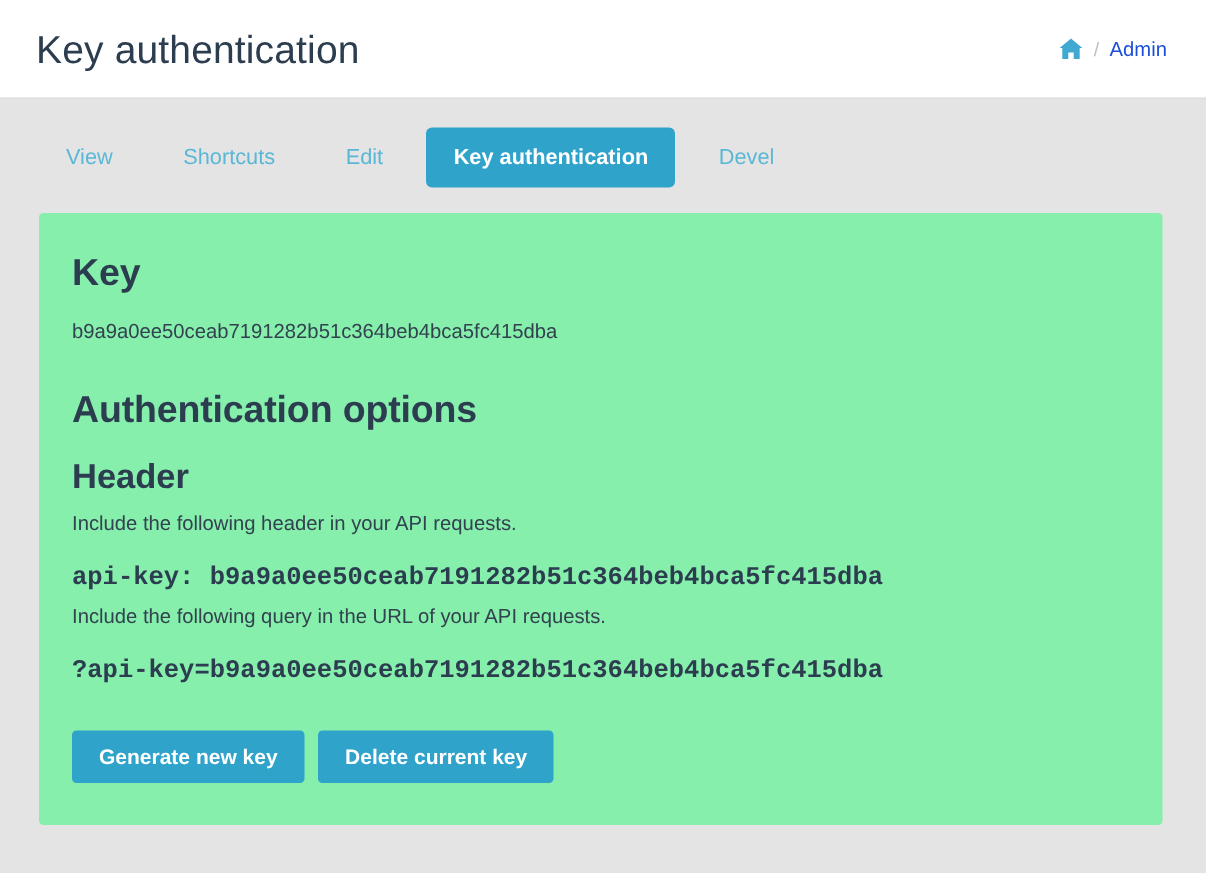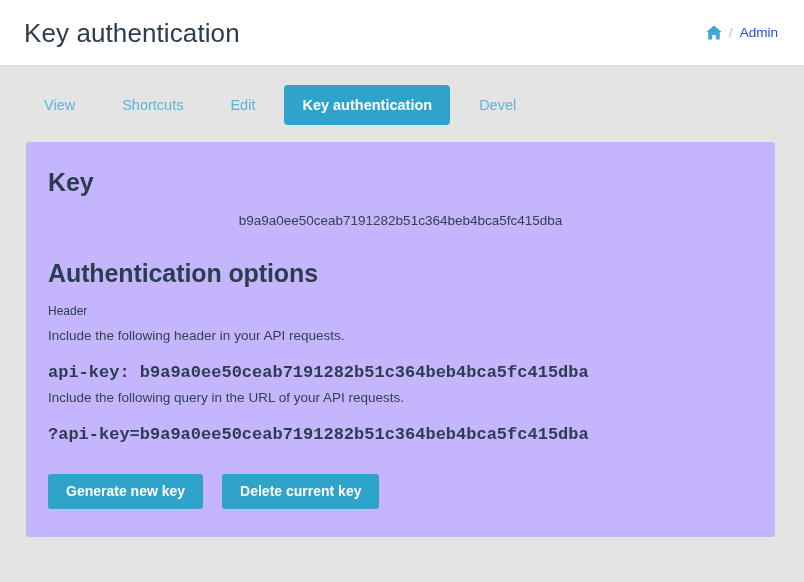--- a/index.html
+++ b/index.html
@@ -85,48 +85,47 @@
     background: #2fa3ca;
     color: #ffffff;
     font-weight: bold;
     padding: 10px 18px;
     font-size: 14.5px;
   }
 
   
   .card {
     margin: 16px 29px 0 26px;
-    background: #c4b5fd;
+    background: #86efac;
     border-radius: 3px;
     padding: 26px 22px 28px 22px;
     min-height: 389px;
   }
   h2.section-title {
     font-size: 25px;
     font-weight: bold;
     margin: 0 0 14px 0;
     color: #2b3d4f;
     letter-spacing: -0.1px;
   }
   h2.section-title.second {
     margin-top: 28px;
     margin-bottom: 10px;
   }
   h3.sub-title {
-    font-size: 12px;
-    font-weight: normal;
+    font-size: 23px;
+    font-weight: bold;
     margin: 16px 0 8px 0;
     color: #2b3d4f;
   }
   .key-value {
     font-size: 13.5px;
     color: #32424f;
     margin: 0;
     line-height: 1.5;
-    text-align: center;
   }
   p.desc {
     font-size: 13.5px;
     color: #32424f;
     margin: 0 0 14px 0;
     line-height: 1.5;
   }
   pre.code {
     font-family: "Liberation Mono", "DejaVu Sans Mono", monospace;
     font-size: 17px;
@@ -135,21 +134,21 @@
     padding: 0;
     background: transparent;
     white-space: pre;
     line-height: 1.4;
     font-weight: bold;
   }
 
   
   .button-row {
     display: flex;
-    gap: 19px;
+    gap: 9px;
     margin-top: 28px;
   }
   .btn {
     background: #2fa3ca;
     color: #ffffff;
     border: none;
     border-radius: 3px;
     font-family: "Liberation Sans", sans-serif;
     font-size: 14px;
     font-weight: bold;

